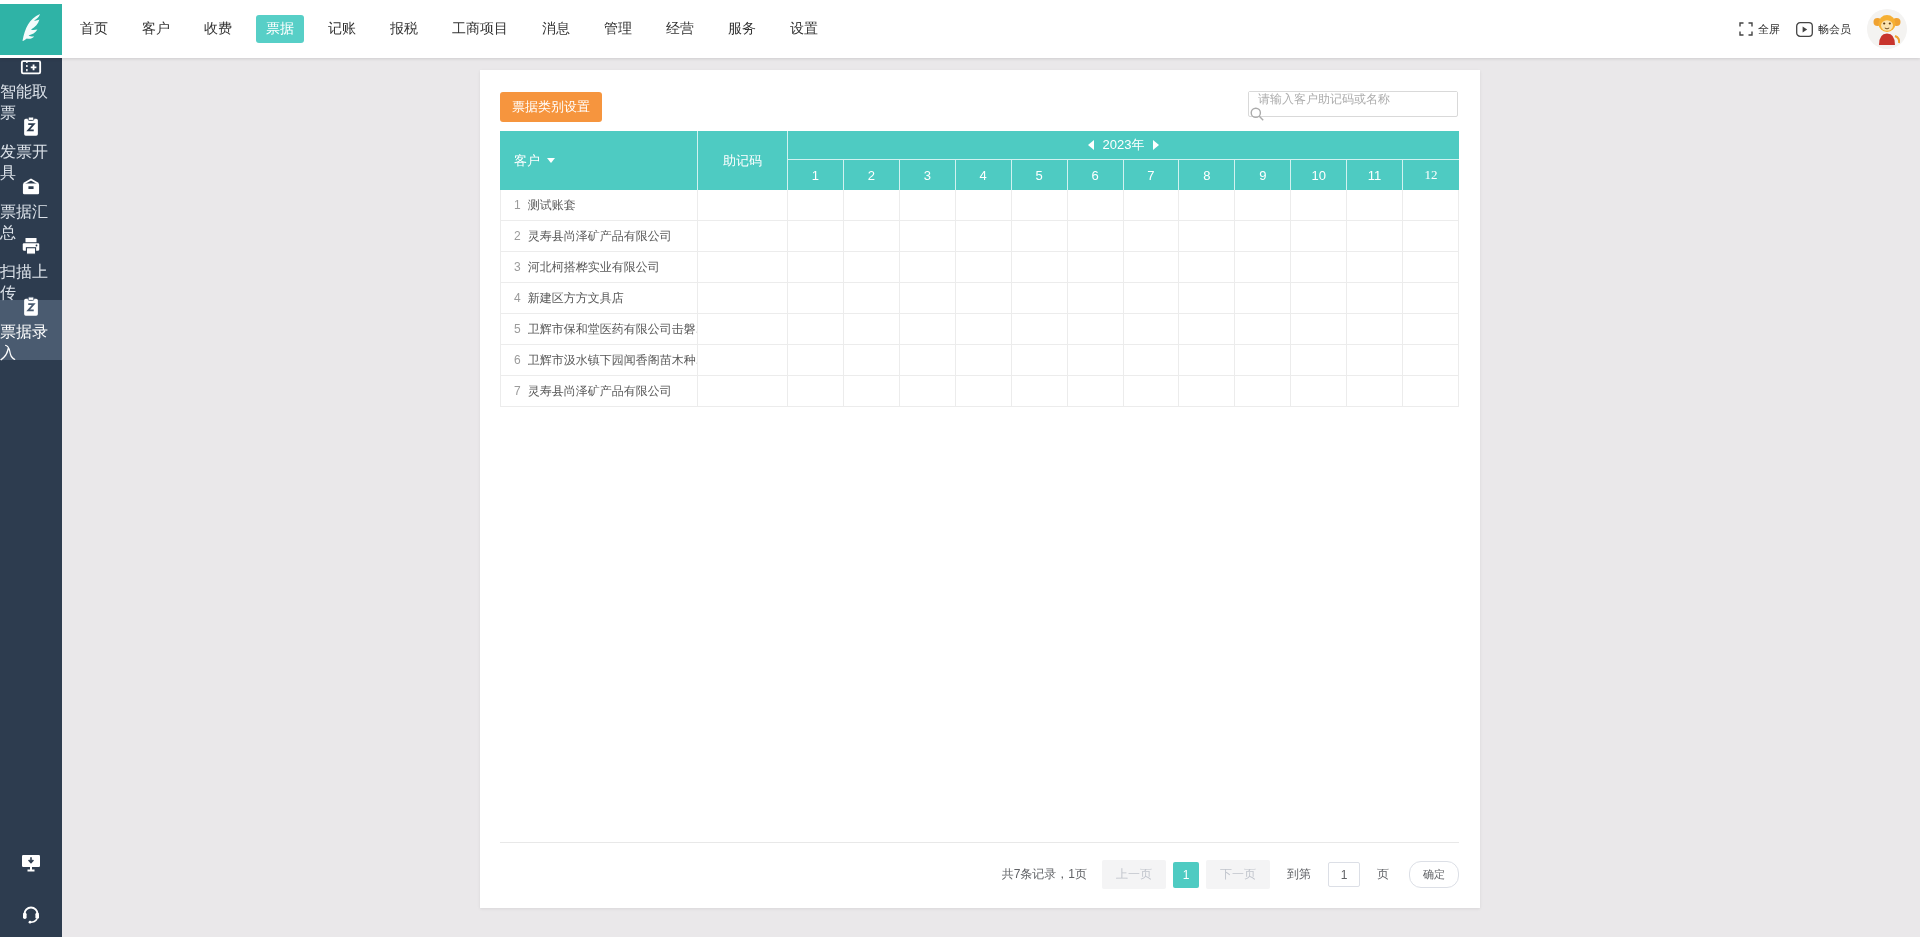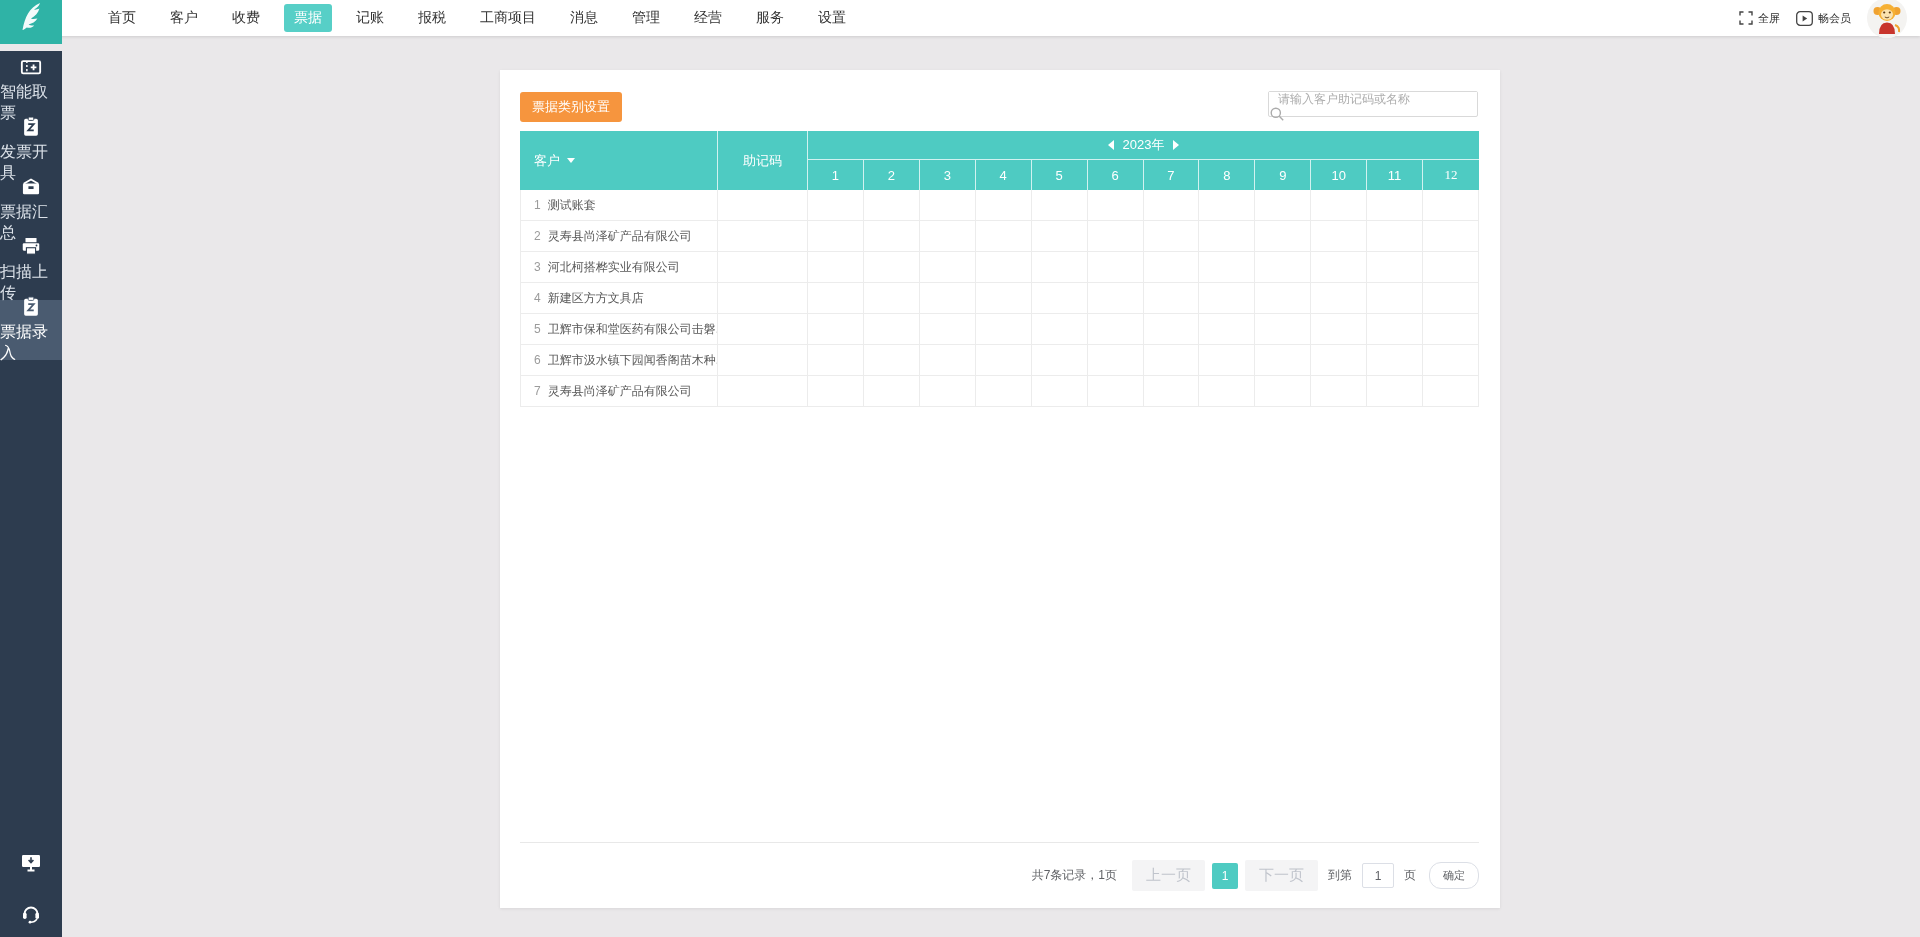--- a/index.html
+++ b/index.html
@@ -4,23 +4,23 @@
 <style>
   * { margin:0; padding:0; box-sizing:border-box; }
   html,body { width:1920px; height:937px; overflow:hidden; }
   body {
     font-family:"Liberation Sans","DejaVu Sans",sans-serif;
     background:#eae8ea; position:relative; color:#333;
   }
 
   
   #topnav {
-    position:absolute; left:0; top:0; width:1920px; height:36px;
+    position:absolute; left:0; top:0; width:1920px; height:58px;
     background:#fff; display:flex; align-items:center;
-    box-shadow:0 1px 3px rgba(0,0,0,.12); z-index:3;gap:28px;
+    box-shadow:0 1px 3px rgba(0,0,0,.12); z-index:3;
   }
   #logo-box { width:62px; height:51px; background:#2fb3a6; flex:none;
     display:flex; align-items:center; justify-content:center; }
   .nav-items { display:flex; align-items:center; gap:14px; padding-left:8px; }
   .nav-item { font-size:14px; color:#333; padding:5px 10px; border-radius:3px;
     cursor:pointer; white-space:nowrap; }
   .nav-item.active { background:#57cfc7; color:#fff; }
   .nav-right { margin-left:auto; display:flex; align-items:center; gap:16px;
     padding-right:13px; }
   .nav-tool { display:flex; align-items:center; gap:5px; font-size:11px;
@@ -37,21 +37,21 @@
     align-items:center; justify-content:center; gap:4px;
     color:#dde3ea; font-size:16px; cursor:pointer; }
   .side-item.active { background:#4a5b70; color:#fff; }
   .side-item svg { width:22px; height:22px; }
   .side-bottom { position:absolute; left:0; bottom:12px; width:62px;
     display:flex; flex-direction:column; align-items:center; gap:26px; }
   .side-bottom-icon { width:24px; height:24px; cursor:pointer; }
 
   
   #card {
-    position:absolute; left:500px; top:70px; width:1000px; height:838px;
+    position:absolute; left:480px; top:70px; width:1000px; height:838px;
     background:#fff; box-shadow:0 1px 3px rgba(0,0,0,.08); z-index:1;
   }
   .category-btn {
     position:absolute; left:20px; top:22px;
     background:#f6953e; color:#fff; font-size:13px; border:none;
     padding:6px 12px; border-radius:3px; cursor:pointer;
     font-family:inherit;
   }
   .search-box {
     position:absolute; right:22px; top:21px; width:210px; height:26px;
@@ -104,25 +104,25 @@
   .row-index { color:#9b9b9b; font-size:12px; flex:none; }
   .row-name { color:#585858; font-size:12px; white-space:nowrap; overflow:hidden; }
 
   
   .footer-divider { position:absolute; left:20px; width:959px; top:772px;
     border-top:1px solid #e8e8e8; }
   .pagination { position:absolute; right:21px; top:790px; display:flex;
     align-items:center; gap:7px; font-size:12px; color:#606266; }
   .pg-summary { margin-right:8px; }
   .pg-btn { background:#f4f4f5; color:#c0c4cc; padding:6px 14px;
-    border-radius:2px; border:none; font-size:15px; font-family:inherit;
+    border-radius:2px; border:none; font-size:12px; font-family:inherit;
     cursor:not-allowed; }
   .pg-current { background:#4ecbc2; color:#fff; width:26px; height:26px;
     line-height:26px; text-align:center; border-radius:2px; cursor:pointer; }
-  .goto-label { margin:0 3px; }
+  .goto-label { margin:0 10px; }
   .goto-input { width:32px; height:25px; border:1px solid #dcdfe6;
     border-radius:2px; text-align:center; font-size:12px; color:#606266;
     outline:none; font-family:inherit; }
   .confirm-btn { background:#fff; border:1px solid #dcdfe6; border-radius:12px;
     padding:5px 13px; color:#606266; font-size:11px; cursor:pointer;
     font-family:Liberation Mono, monospace; margin-left:3px; }
 </style>
 </head>
 <body>
 

